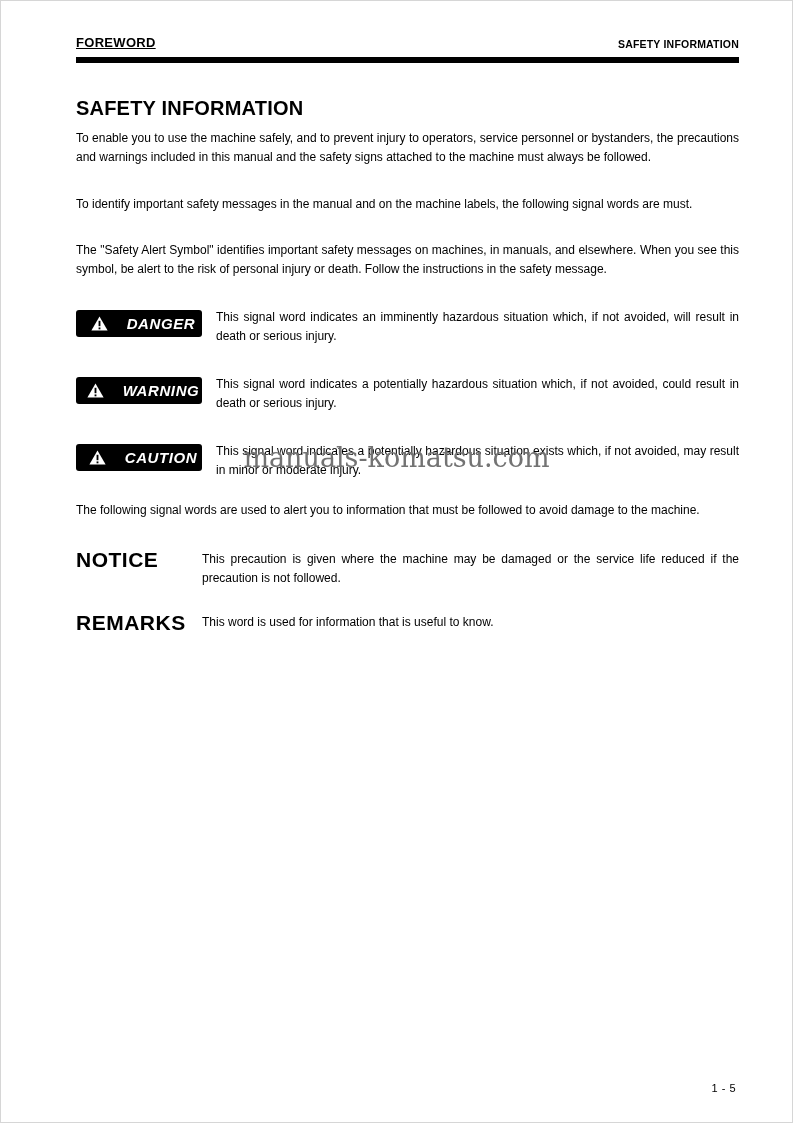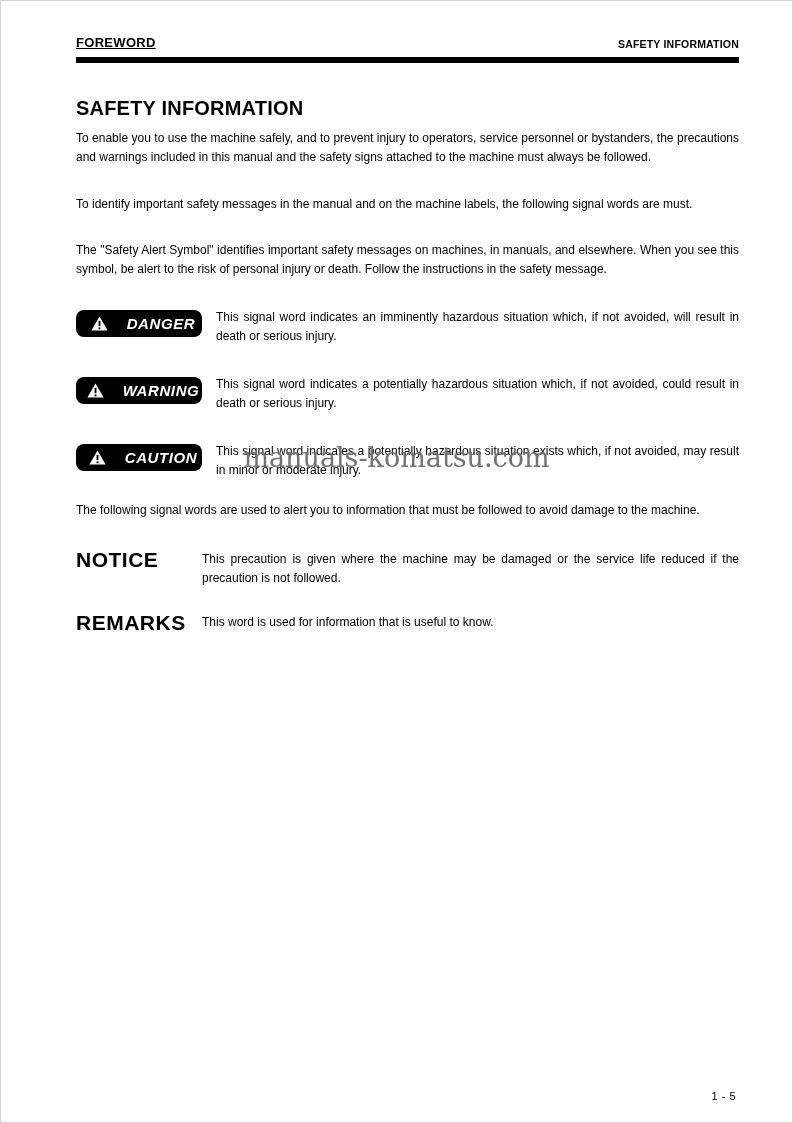--- a/index.html
+++ b/index.html
@@ -39,21 +39,21 @@
 
   .signal-row {
     display: flex; gap: 14px; align-items: flex-start;
     margin-top: 29px;
   }
   .signal-row .row-text { flex: 1; }
   .badge {
     flex: 0 0 126px;
     height: 27px; margin-top: 2px;
     background: #000; color: #fff;
-    border-radius: 8px;
+    border-radius: 3px;
     display: flex; align-items: center; justify-content: center; gap: 19px;
     font-weight: bold; font-style: italic; font-size: 15px; letter-spacing: 0.6px; padding-left: 8px;
   }
   .tri { width: 17px; height: 15px; display: block; }
 
   .notice-row {
     display: flex; gap: 0; align-items: flex-start;
     margin-top: 30px;
   }
   .notice-label {
@@ -66,21 +66,21 @@
 
   .watermark {
     position: absolute; left: 0; right: 0; top: 441px;
     text-align: center;
     font-family: "DejaVu Serif", serif;
     font-size: 27px;
     color: #737373;
     pointer-events: none;
   }
   .page-number {
-    position: absolute; right: 56px; bottom: 20px;
+    position: absolute; right: 56px; bottom: 28px;
     font-size: 11px; letter-spacing: 0.5px;
   }
 </style>
 </head>
 <body>
 
 <div class="page">
 
   <div class="header">
     <span class="h-left">FOREWORD</span>

